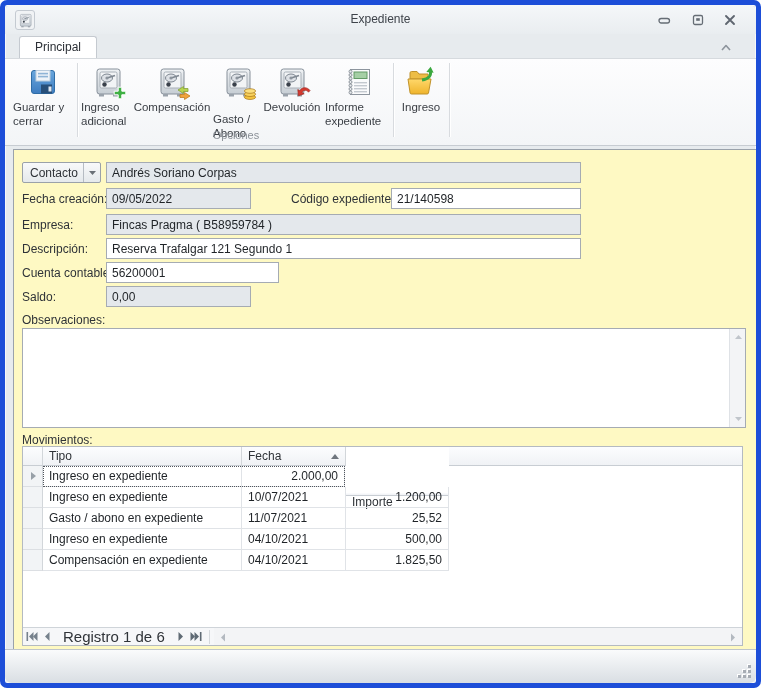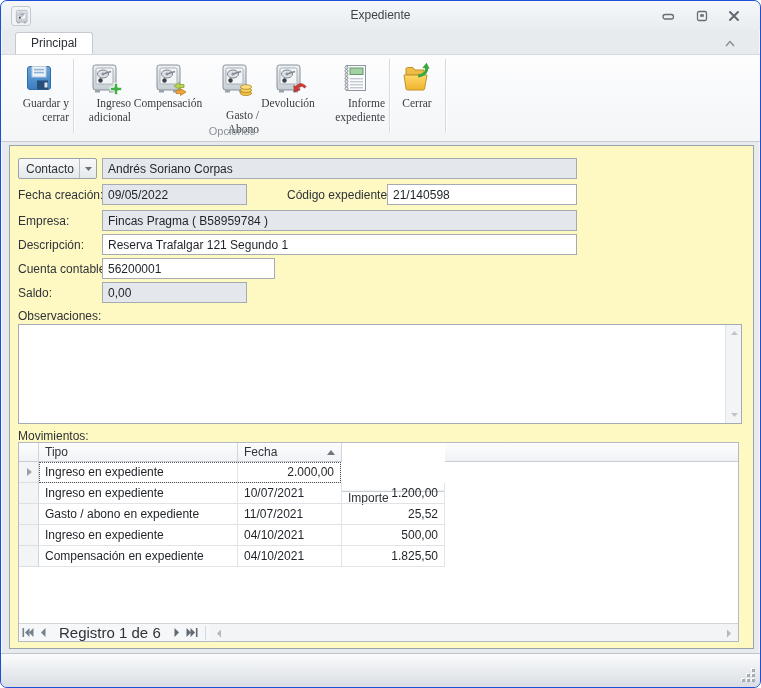--- a/index.html
+++ b/index.html
@@ -1,17 +1,17 @@
 <!DOCTYPE html>
 <html><head>
 <meta charset="utf-8">
 <style>
   * { margin:0; padding:0; box-sizing:border-box; }
   body { background:#ffffff; font-family:"Liberation Sans","DejaVu Sans",sans-serif; }
-  .window{ position:relative; width:761px; height:688px; border:1px solid #1d4ed8;
+  .window{ position:relative; width:761px; height:688px; border:5px solid #1d4ed8;
            border-radius:7px; background:#e7ebee; overflow:hidden;
            box-shadow: inset 0 0 0 1px rgba(255,255,255,.65); }
 
   
   .titlebar{ position:absolute; left:0; top:0; width:100%; height:29px;
              background:linear-gradient(#f5f7f9,#e9edf0); border-radius:7px 7px 0 0; }
   .app-icon{ position:absolute; left:10px; top:5px; width:20px; height:20px;
              border:1px solid #c4cad1; border-radius:3px; background:#f1f3f5;
              display:flex; align-items:center; justify-content:center; }
   .title-text{ position:absolute; left:0; top:7px; width:100%; text-align:center;
@@ -29,21 +29,21 @@
   .ribbon-collapse{ position:absolute; right:22px; top:6px; width:16px; height:13px; }
 
   
   .ribbon{ position:absolute; left:0; top:53px; width:100%; height:88px;
            background:linear-gradient(#fdfdfe,#f3f5f7); border-top:1px solid #d6dade;
            border-bottom:1px solid #c7ccd2; }
   .rbtn{ position:absolute; top:3px; height:78px; display:flex; flex-direction:column;
          align-items:center; padding-top:4px; border-radius:3px; }
   .rbtn .ricon{ width:32px; height:32px; position:relative; }
   .rbtn .rlabel{ margin-top:3px; font-size:11.5px; line-height:1.2; color:#3a3e44;
-                 text-align:right;font-family:Liberation Serif, serif; }
+                 text-align:left; }
   .badge{ position:absolute; right:-3px; bottom:-2px; }
   .rsep{ position:absolute; top:4px; height:74px; width:1px; background:#d8dbdf;
          box-shadow:1px 0 0 #ffffff; }
   .rgroup-label{ position:absolute; top:70px; left:74px; width:314px; text-align:center;
                  font-size:11px; color:#8b9198; }
 
   
   .panel{ position:absolute; left:8px; top:144px; width:745px; height:504px;
           border:1px solid #9aa2ab; background:#fef9c3; }
   .lbl{ position:absolute; font-size:12px; color:#2f3338; white-space:nowrap; }
@@ -281,21 +281,21 @@
 
     <div class="rbtn" style="left:392px; width:48px;">
       <div class="ricon">
         <svg width="32" height="32" viewBox="0 0 32 32">
           <path d="M5 13 L5 7 Q5 5.5 6.5 5.5 L12 5.5 L14 8 L23 8 L23 13 Z" fill="#edbd45" stroke="#c0922a"></path>
           <path d="M3 13 H26 L23.5 27 Q23.3 28 22 28 H6.5 Q5.3 28 5.1 27 Z" fill="url(#gFolder)" stroke="#c0922a"></path>
           <path d="M17 14 C24 13 27 9 25 4.5" fill="none" stroke="#3aa83f" stroke-width="2.8"></path>
           <path d="M21.3 6 L25.6 0.8 L28.6 6.8 Z" fill="#3aa83f"></path>
         </svg>
       </div>
-      <div class="rlabel">Cerrar</div>
+      <div class="rlabel">Ingreso</div>
     </div>
 
     <div class="rsep" style="left:444px;"></div>
 
     <div class="rgroup-label">Opciones</div>
   </div>
 
   <div class="panel">
 
     <div class="combo">

